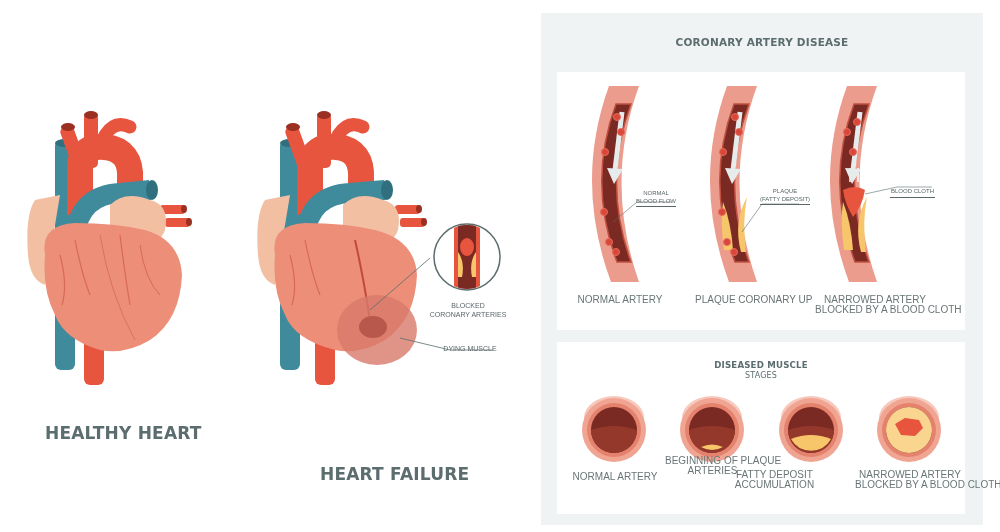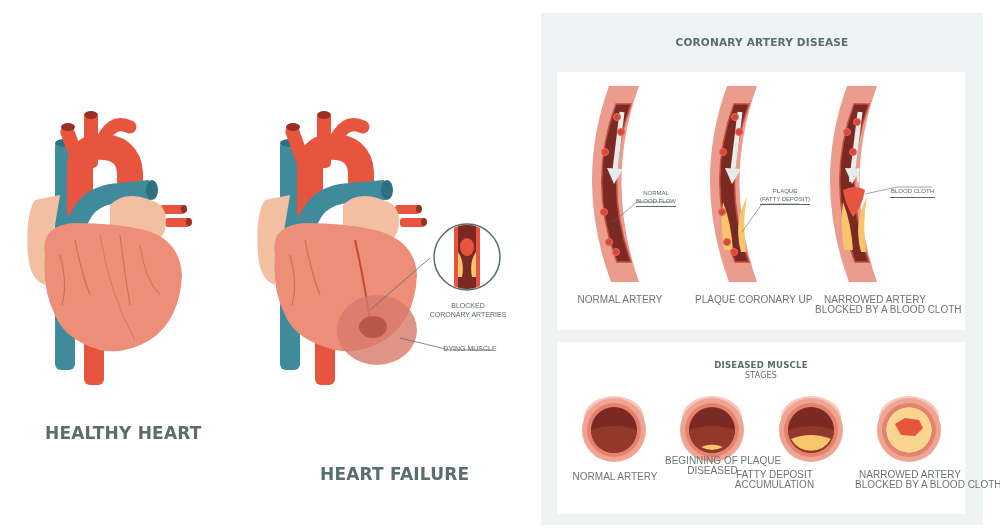--- a/index.html
+++ b/index.html
@@ -242,21 +242,21 @@
       <circle cx="352" cy="88" r="23" fill="#f9d58f"></circle>
       <path d="M338 82 L348 76 L362 78 L366 86 L358 94 L344 93 Z" fill="#e8553f"></path>
     </g>
   </svg>
 
 <div class="abs caption" style="left:570px;top:472px;width:90px;">
   <div>NORMAL ARTERY</div>
 </div>
 <div class="abs caption" style="left:665px;top:450px;width:95px;margin-top:6px;">
   <div>BEGINNING OF PLAQUE</div>
-  <div>DISEASED</div>
+  <div>ARTERIES</div>
 </div>
 <div class="abs caption" style="left:732px;top:470px;width:85px;">
   <div>FATTY DEPOSIT</div>
   <div>ACCUMULATION</div>
 </div>
 <div class="abs caption" style="left:855px;top:470px;width:110px;">
   <div>NARROWED ARTERY</div>
   <div>BLOCKED BY A BLOOD CLOTH</div>
 </div>
 

